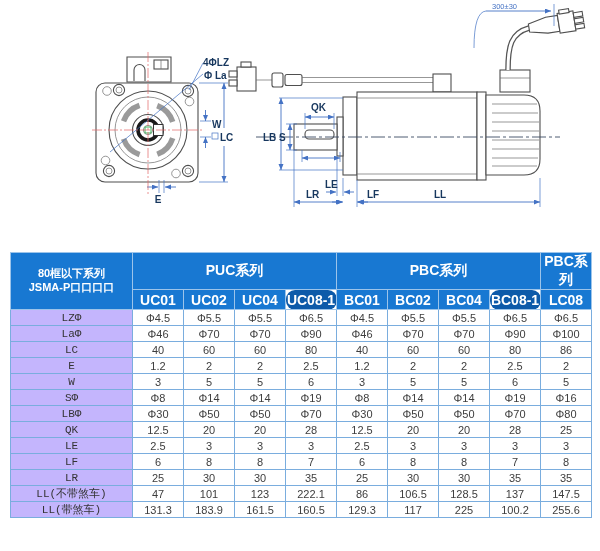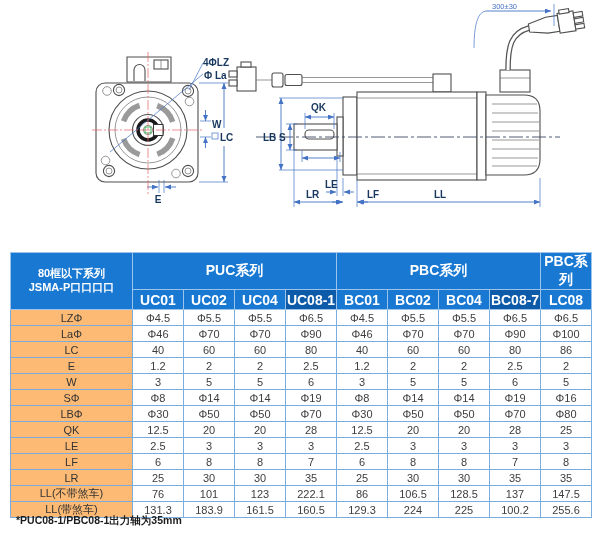--- a/index.html
+++ b/index.html
@@ -16,23 +16,23 @@
   .gcl{stroke:#3fae5a;stroke-width:1;fill:none;}
   .dlabel{font-weight:bold;font-size:10px;fill:#17375e;}
   .dlabel-sm{font-size:7.5px;fill:#4472c4;}
   
   .spec-wrap{position:absolute;left:10px;top:252px;}
   table{border-collapse:collapse;table-layout:fixed;width:581px;padding-left:33px;}
   th,td{padding:0;text-align:center;vertical-align:middle;border:1px solid #7aadde;}
   thead th{background:#1878d2;color:#fff;font-size:14px;font-weight:bold;border:1px solid #9cc4ea;}
   thead tr.series-row th{height:18px;}
   thead tr.model-row th{height:19px;}
-  thead th.hl{background:#0d5aa9;}
+  thead th.hl{background:#0d5aa9;border-radius:9px;}
   th.corner{line-height:1.25;font-size:11px;}
-  tbody th{background:#fdba74;font-weight:normal;font-size:11px;color:#333;height:15px;}
+  tbody th{background:#c4b5fd;font-weight:normal;font-size:11px;color:#333;height:15px;font-family:Liberation Mono, monospace;}
   tbody td{font-size:11px;color:#3d3d3d;height:15px;}
   
   .footnotes{position:absolute;left:16px;top:513px;font-size:10.5px;font-weight:600;
              color:#1c1c1c;line-height:15px;}
 </style>
 </head>
 <body>
 
 <div class="page">
 
@@ -226,21 +226,21 @@
             <th colspan="1">PBC系列</th>
           </tr>
           <tr class="model-row">
             <th>UC01</th>
             <th>UC02</th>
             <th>UC04</th>
             <th class="hl">UC08-1</th>
             <th>BC01</th>
             <th>BC02</th>
             <th>BC04</th>
-            <th class="hl">BC08-7</th>
+            <th class="hl">BC08-1</th>
             <th>LC08</th>
           </tr>
         </thead>
       <tbody>
           <tr>
             <th>LZΦ</th>
             <td>Φ4.5</td>
             <td>Φ5.5</td>
             <td>Φ5.5</td>
             <td>Φ6.5</td>
@@ -365,43 +365,42 @@
             <td>30</td>
             <td>35</td>
             <td>25</td>
             <td>30</td>
             <td>30</td>
             <td>35</td>
             <td>35</td>
           </tr>
           <tr>
             <th>LL(不带煞车)</th>
-            <td>76</td>
+            <td>47</td>
             <td>101</td>
             <td>123</td>
             <td>222.1</td>
             <td>86</td>
             <td>106.5</td>
             <td>128.5</td>
             <td>137</td>
             <td>147.5</td>
           </tr>
           <tr>
             <th>LL(带煞车)</th>
             <td>131.3</td>
             <td>183.9</td>
             <td>161.5</td>
             <td>160.5</td>
             <td>129.3</td>
-            <td>224</td>
+            <td>117</td>
             <td>225</td>
             <td>100.2</td>
             <td>255.6</td>
           </tr>
         </tbody>
     </table>
   </div>
 
   <div class="footnotes">
-    <div>*PUC08-1/PBC08-1出力轴为35mm</div>
   </div>
 
 </div>
 
 </body></html>

